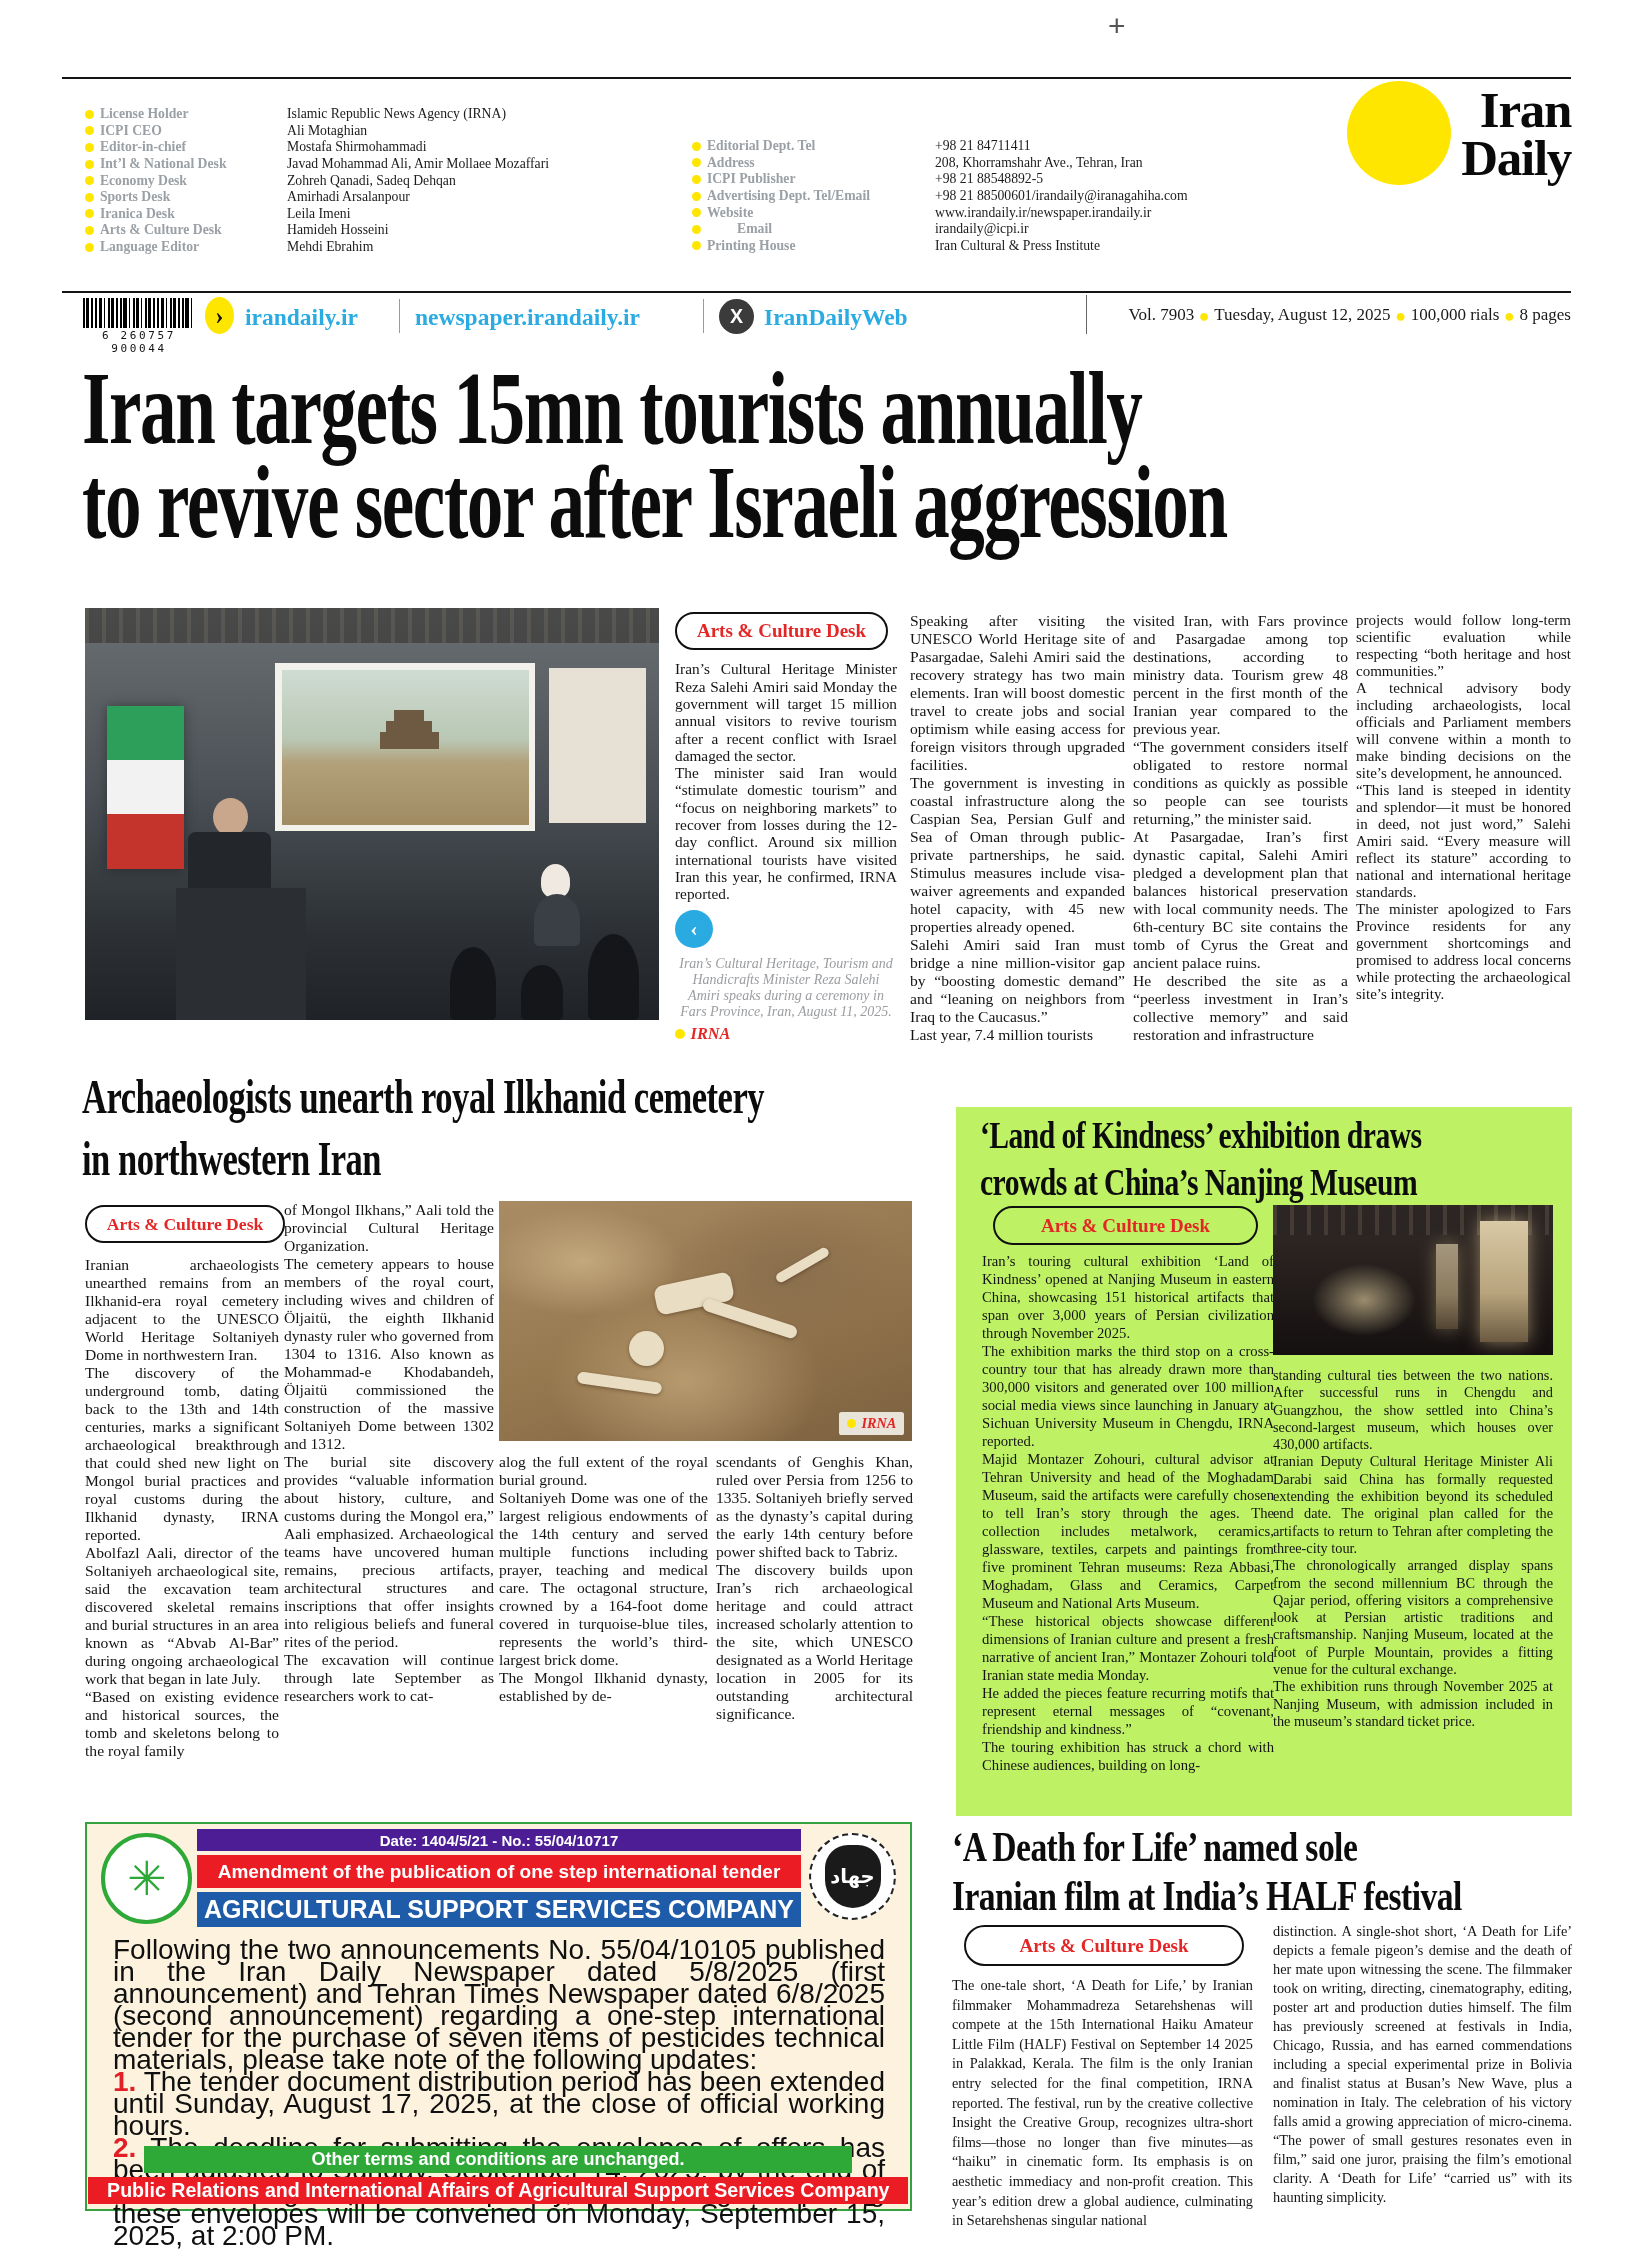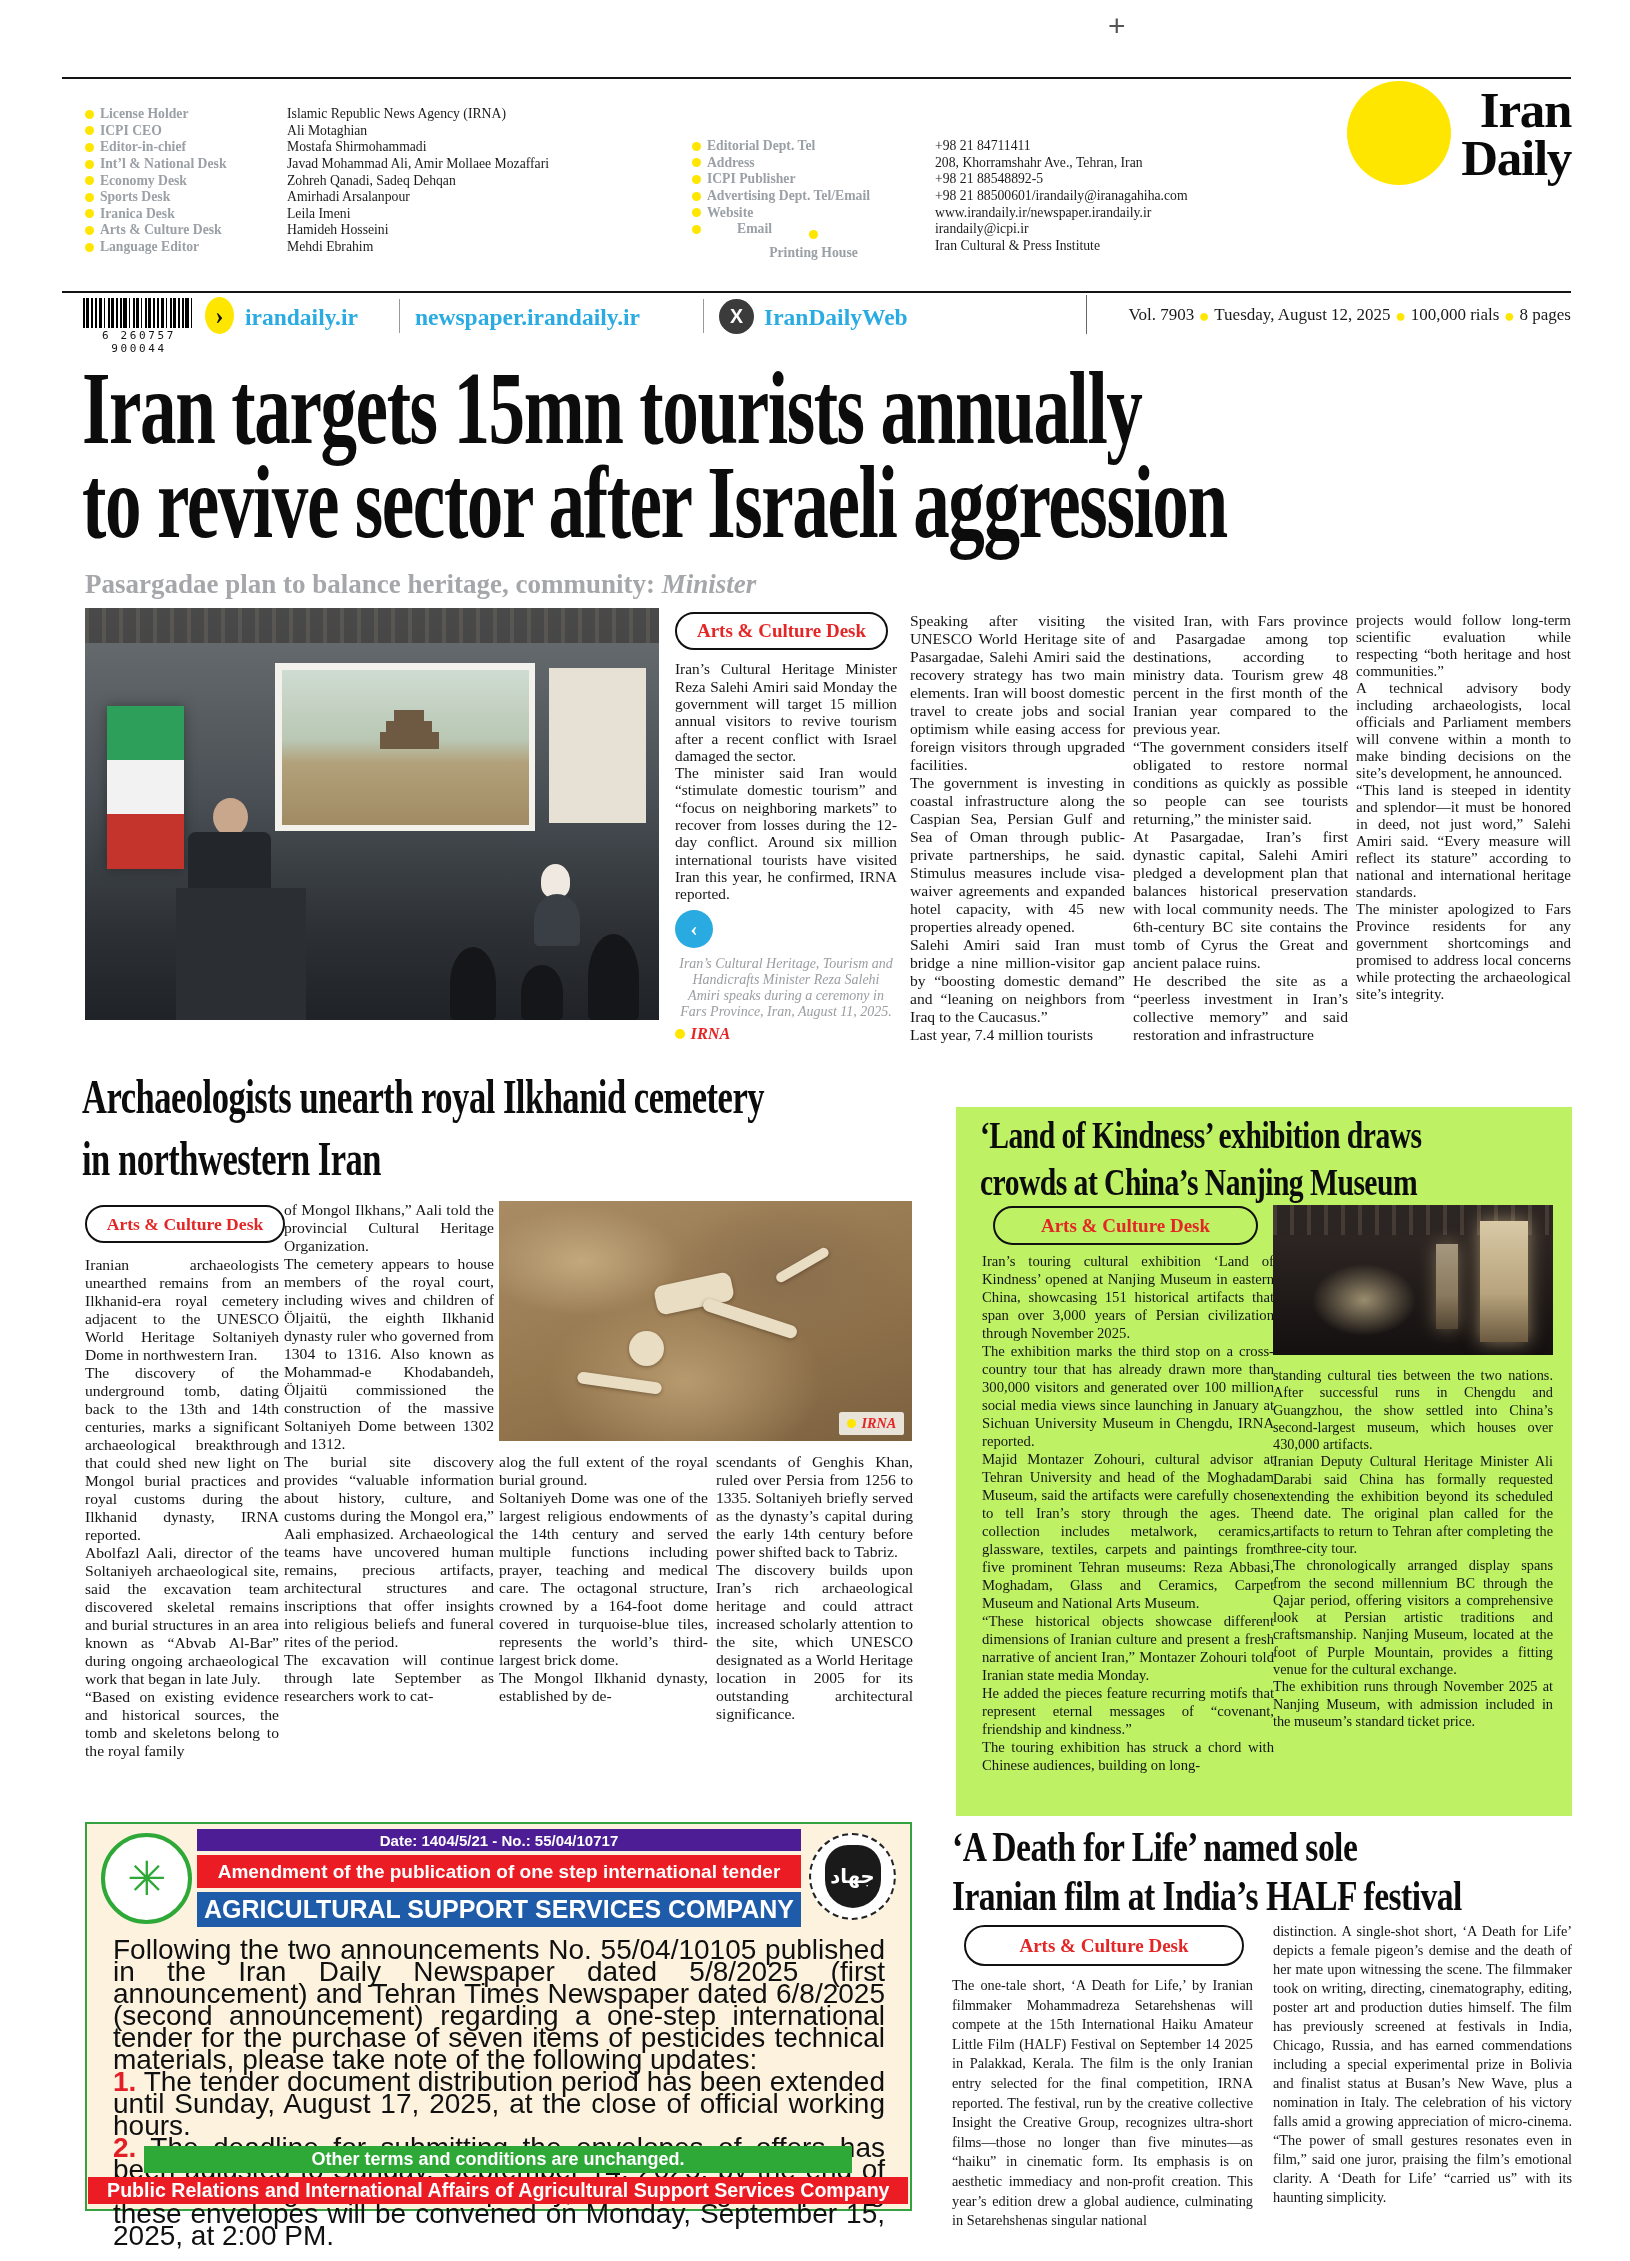--- a/index.html
+++ b/index.html
@@ -190,21 +190,21 @@
       <span class="m-val">www.irandaily.ir/newspaper.irandaily.ir</span>
       </div>
     <div class="m-row">
       <span class="m-label" style="width:243px;gap:36px;">
           <span class="m-dot"></span>
           <span>Email</span>
         </span>
       <span class="m-val">irandaily@icpi.ir</span>
       </div>
     <div class="m-row">
-      <span class="m-label" style="width:243px;flex-direction:column;">
+      <span class="m-label" style="width:243px;">
           <span class="m-dot"></span>
           <span>Printing House</span>
         </span>
       <span class="m-val">Iran Cultural &amp; Press Institute</span>
       </div>
   </div>
 
   <div class="abs logo-circle" style="left:1347px;top:81px;"></div>
   <div class="abs logo-text" style="left:1441px;top:86px;width:130px;">
     <div>Iran</div>
@@ -221,23 +221,20 @@
   <div class="abs" style="left:703px;top:299px;width:1.3px;height:34px;background:#9a9a9a;"></div>
   <div class="abs xcirc" style="left:719px;top:299px;width:35px;height:35px;">X</div>
   <a class="abs golink" style="left:764px;top:304px;text-decoration:none;">IranDailyWeb</a>
   <div class="abs" style="left:1086px;top:295px;width:1.3px;height:39px;background:#666;"></div>
   <div class="abs issue" style="right:59px;top:305px;text-align:center;">
     <span>Vol. 7903</span><span class="idot">●</span><span>Tuesday, August 12, 2025</span><span class="idot">●</span><span>100,000 rials</span><span class="idot">●</span><span>8 pages</span>
   </div>
 
   <div class="hl sq71" style="top:357px;">Iran targets 15mn tourists annually</div>
   <div class="hl sq71" style="top:451px;">to revive sector after Israeli aggression</div>
-  <div class="abs subhead" style="left:85px;top:569px;">
-    <span>Pasargadae plan to balance heritage, community: </span><em>Minister</em>
-  </div>
 
   <div class="photo lead-photo" style="left:85px;top:608px;width:574px;height:412px;">
     <div class="slats" style="left:0;top:0;width:574px;height:35px;opacity:.5;"></div>
     <div class="screen" style="left:190px;top:55px;width:260px;height:168px;">
       <div class="screen-img" style="left:6.5px;top:6.5px;right:6.5px;bottom:6.5px;">
         <div class="tomb" style="left:98px;top:62px;width:59px;height:17px;"></div>
         <div class="tomb" style="left:104px;top:51px;width:46px;height:11.7px;"></div>
         <div class="tomb" style="left:112px;top:40px;width:30px;height:11px;"></div>
       </div>
     </div>

